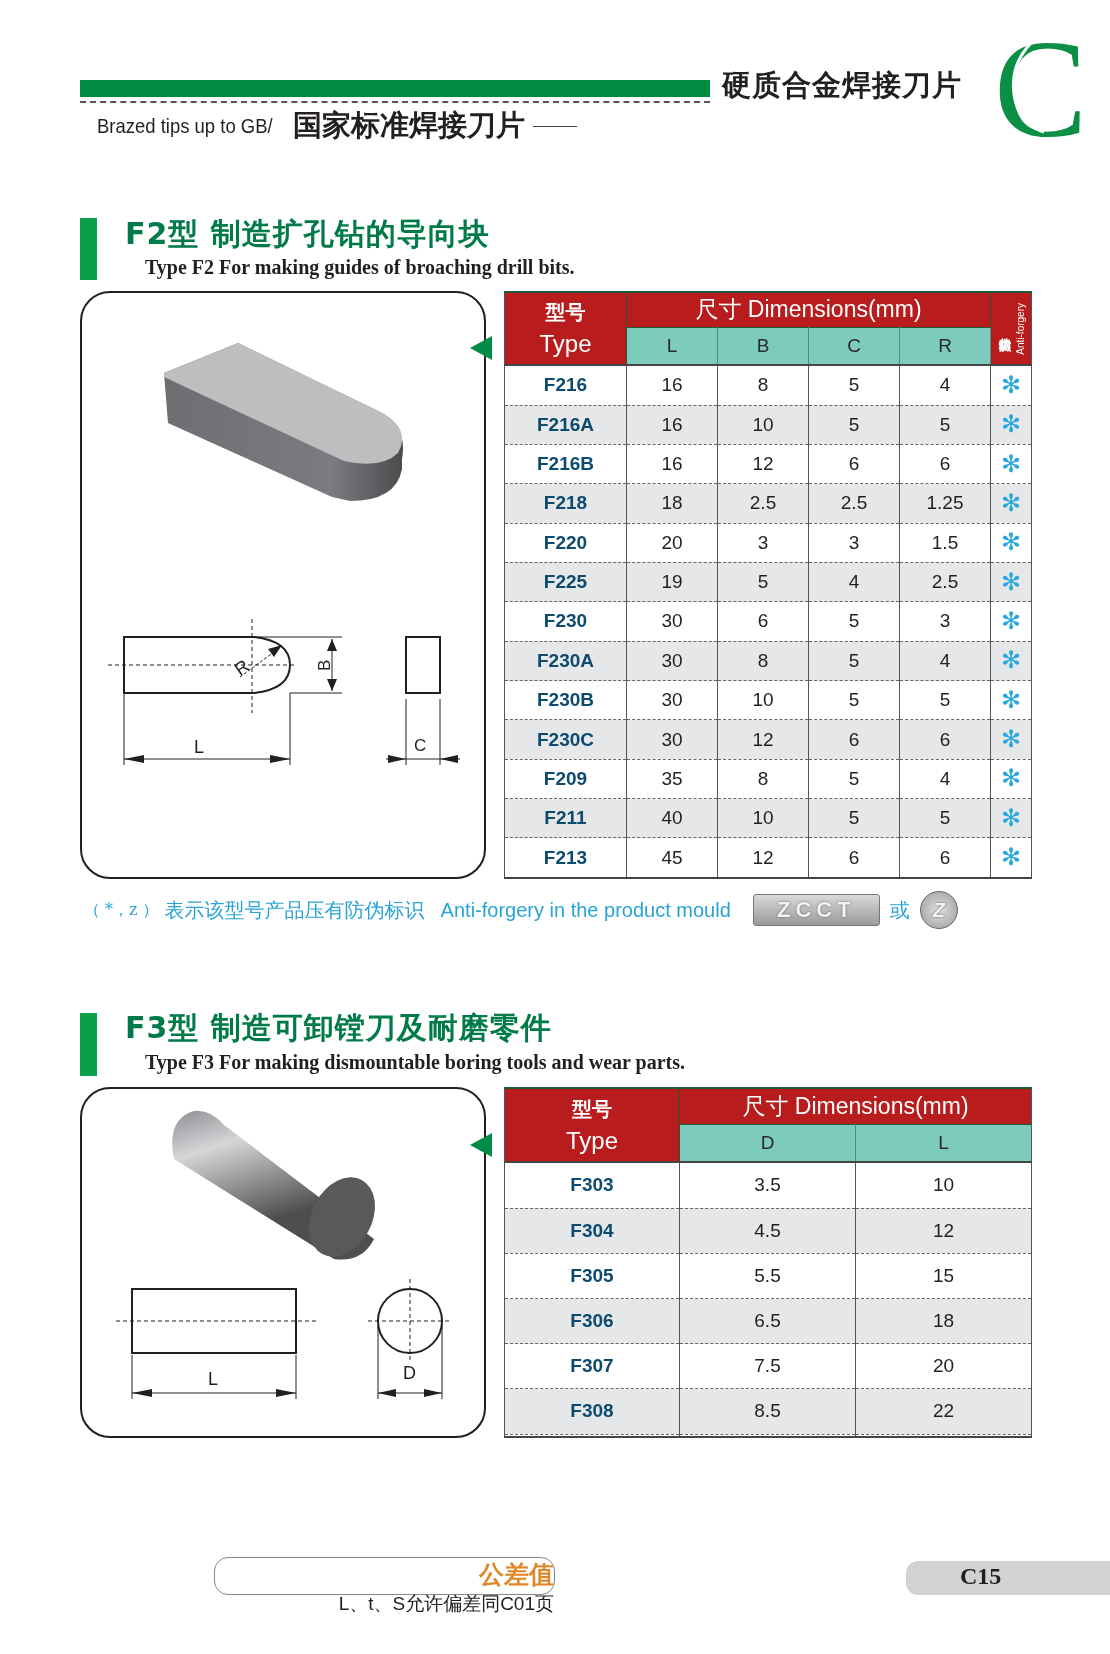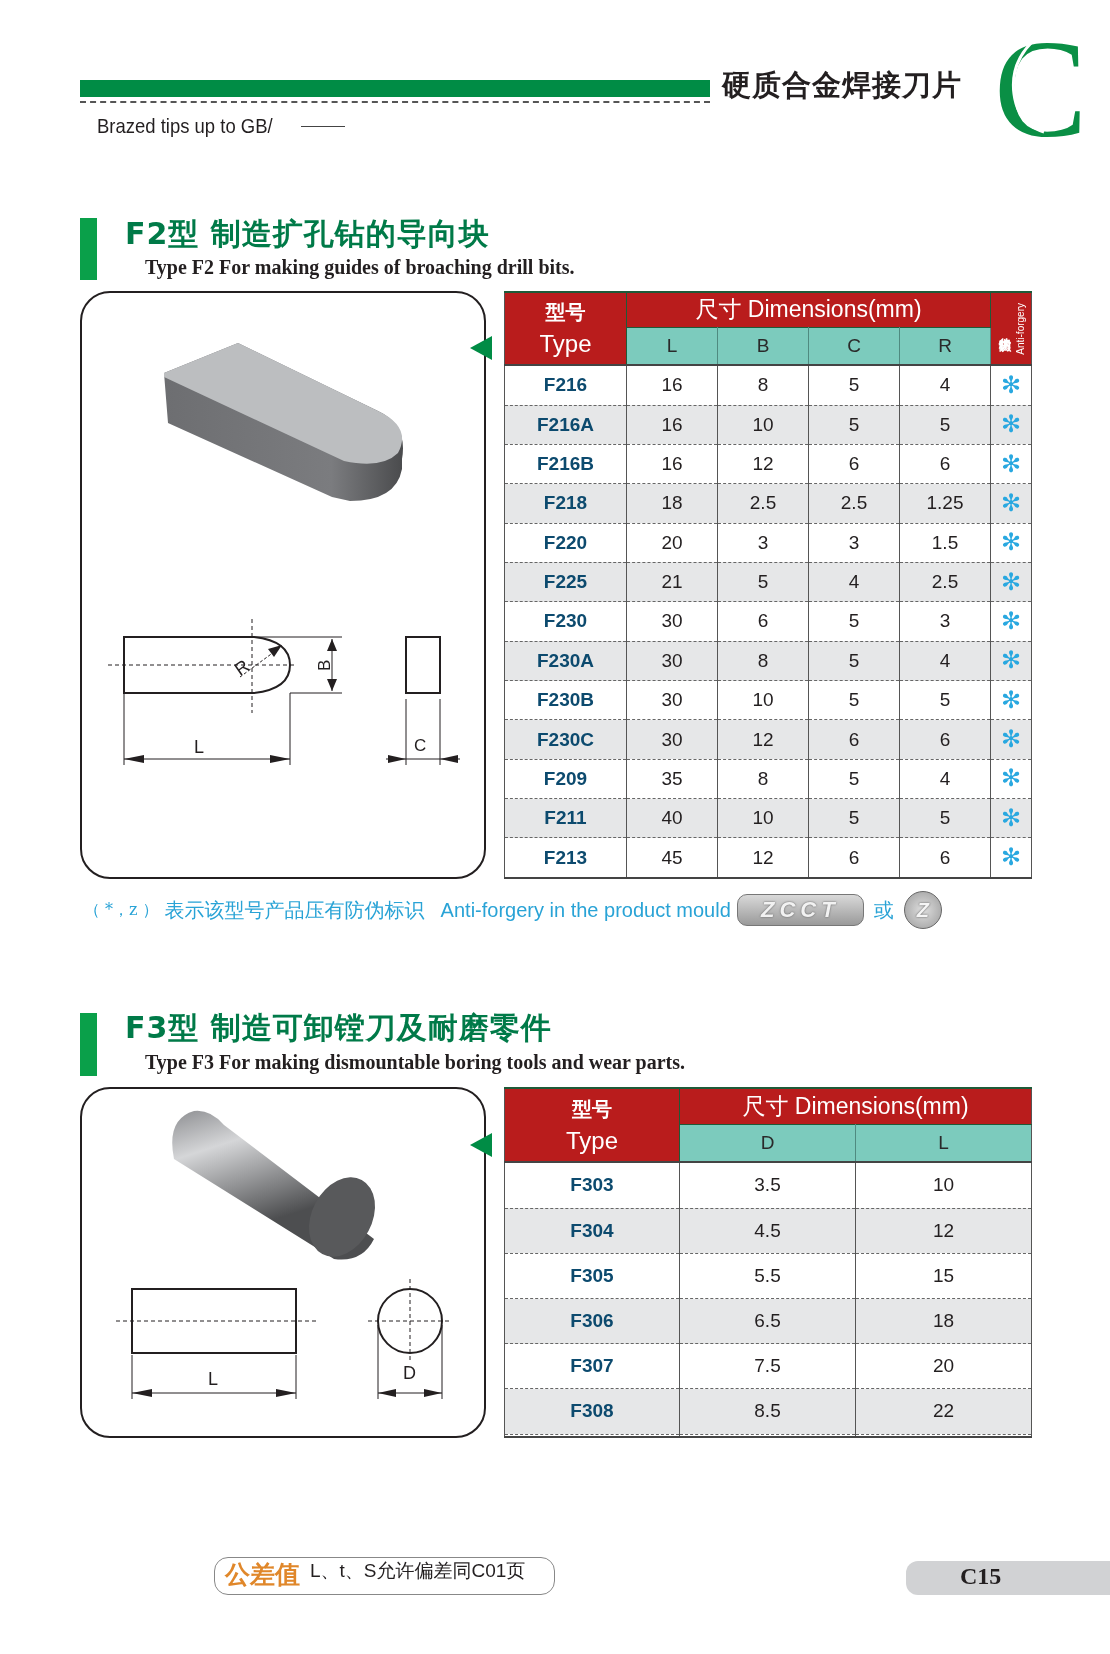--- a/index.html
+++ b/index.html
@@ -34,38 +34,39 @@
   table.spec th.hdr-light { background: #7ccbbd; color: #2a2a2a; font-weight: normal; border-right: 1px solid #4f8a80; border-top: 1px solid #1e5a38; }
   table.spec { border-top: 2px solid #1e5a38; border-bottom: 2px solid #444; border-left: 1px solid #555; border-right: 1px solid #555; }
   table.spec td { border-right: 1px solid #555; border-top: 1px dashed #666; }
   table.spec tr.first td { border-top: 2px solid #444; }
   table.spec td.type { color: #0c4a6e; font-weight: bold; }
   table.spec tr.alt td { background: #e6e7e8; }
   .star { color: #29a8e0; font-size: 24px; font-weight: bold; line-height: 1; }
 
   .footnote { left: 84px; top: 892px; height: 36px; display: flex; align-items: center; white-space: nowrap; color: #29a3d6; font-size: 20px; }
   .footnote .fn-paren { font-family: "DejaVu Serif", serif; font-size: 16px; margin-right: 6px; }
-  .zcct-badge { display: inline-flex; align-items: center; justify-content: center; width: 127px; height: 32px; margin-left: 6px; border-radius: 10px; background: linear-gradient(#d9d9d9, #9a9a9a); border: 1px solid #777; color: #f2f2f2; font-weight: bold; font-style: italic; font-size: 22px; letter-spacing: 5px; text-shadow: 0 0 2px #555; }
+  .zcct-badge { display: inline-flex; align-items: center; justify-content: center; width: 127px; height: 32px; margin-left: 22px; border-radius: 3px; background: linear-gradient(#d9d9d9, #9a9a9a); border: 1px solid #777; color: #f2f2f2; font-weight: bold; font-size: 22px; letter-spacing: 5px; text-shadow: 0 0 2px #555; }
   .z-badge { display: inline-flex; align-items: center; justify-content: center; width: 38px; height: 38px; border-radius: 50%; background: radial-gradient(#e0e0e0, #9a9a9a); border: 1.5px solid #666; color: #f5f5f5; font-weight: bold; font-style: italic; font-size: 20px; text-shadow: 0 0 2px #444; margin-left: 10px; }
   .fn-or { margin-left: 10px; }
 
-  .tol-box { left: 214px; top: 1557px; width: 341px; height: 38px; border: 1.5px solid #888; border-radius: 14px; display: flex; align-items: flex-start; padding-left: 10px; white-space: nowrap; }
+  .tol-box { left: 214px; top: 1557px; width: 341px; height: 38px; border: 1.5px solid #888; border-radius: 14px; display: flex; align-items: flex-end; padding-left: 10px; white-space: nowrap; flex-direction: column; }
   .tol-label { color: #e0872a; font-weight: bold; font-size: 25px; font-family: "DejaVu Sans", sans-serif; }
   .tol-text { color: #231f20; font-size: 19px; margin-left: 10px; }
   .page-tab { left: 906px; top: 1561px; width: 204px; height: 34px; background: #d1d2d4; border-radius: 12px 0 0 12px; }
   .page-num { left: 960px; top: 1563px; font-family: "Liberation Serif", "DejaVu Serif", serif; font-weight: bold; font-size: 24px; color: #231f20; }
 </style>
 </head>
 <body>
 
 <div class="abs top-bar"></div>
 <div class="abs top-dash"></div>
 <div class="abs header-cn">硬质合金焊接刀片</div>
 <div class="abs subtitle">
   <span class="sub-gb">Brazed tips up to GB/</span>
+  <span class="sub-cn">国家标准焊接刀片</span>
   <span class="sub-dash"></span>
 </div>
 <div class="abs c-logo">
   <svg width="100" height="122" viewBox="0 0 100 122">
     <text x="2" y="112" font-family="Liberation Serif, DejaVu Serif, serif" font-size="140" fill="#0a8f45">C</text>
     <path d="M40 18 Q18 40 22 70 Q26 100 52 108" stroke="#ffffff" stroke-width="3" fill="none"></path>
   </svg>
 </div>
 
 <div class="abs sec-bar" style="left:80px; top:218px; height:62px;"></div>
@@ -176,21 +177,21 @@
   <tr>
         <td class="type">F220</td>
         <td>20</td>
         <td>3</td>
         <td>3</td>
         <td>1.5</td>
         <td><span class="star">✻</span></td>
       </tr>
   <tr class="alt">
         <td class="type">F225</td>
-        <td>21</td>
+        <td>19</td>
         <td>5</td>
         <td>4</td>
         <td>2.5</td>
         <td><span class="star">✻</span></td>
       </tr>
   <tr>
         <td class="type">F230</td>
         <td>30</td>
         <td>6</td>
         <td>5</td>

